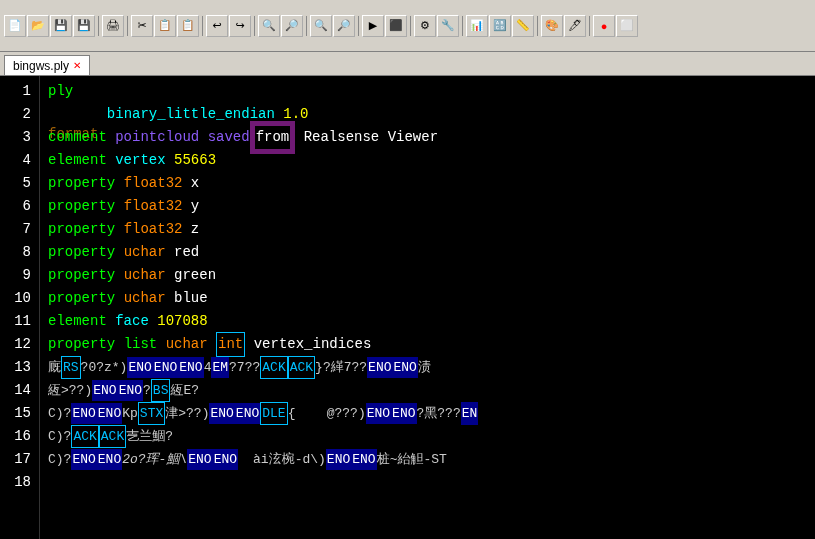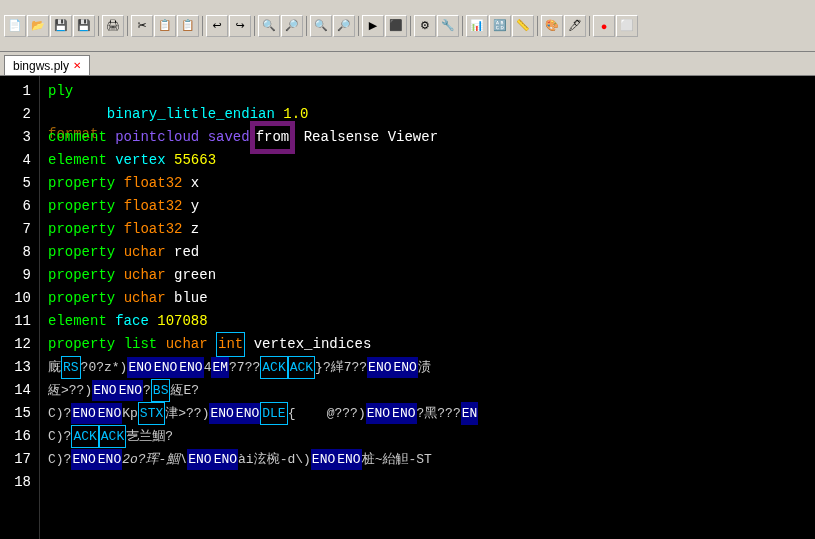--- a/index.html
+++ b/index.html
@@ -346,19 +346,19 @@
         <span style="color:#cccccc;">㐊兰鯝?</span>
     </div>
 
     <div class="code-line garbage-line">
       <span style="color:#cccccc;">C)?</span>
         <span style="background:#00008b; color:#fff; padding:0 1px;">ENO</span>
         <span style="background:#00008b; color:#fff; padding:0 1px;">ENO</span>
         <span style="color:#cccccc;font-style:italic;">2o?珲-鯝\</span>
         <span style="background:#00008b; color:#fff; padding:0 1px;">ENO</span>
         <span style="background:#00008b; color:#fff; padding:0 1px;">ENO</span>
-        <span style="color:#cccccc;">ài泫椀-d\)</span>
+        <span style="color:#cccccc;margin-left:15px;">ài泫椀-d\)</span>
         <span style="background:#00008b; color:#fff; padding:0 1px;">ENO</span>
         <span style="background:#00008b; color:#fff; padding:0 1px;">ENO</span>
         <span style="color:#cccccc;">桩~紿觛-ST</span>
     </div>
   </div>
 </div>
 
 </body></html>

